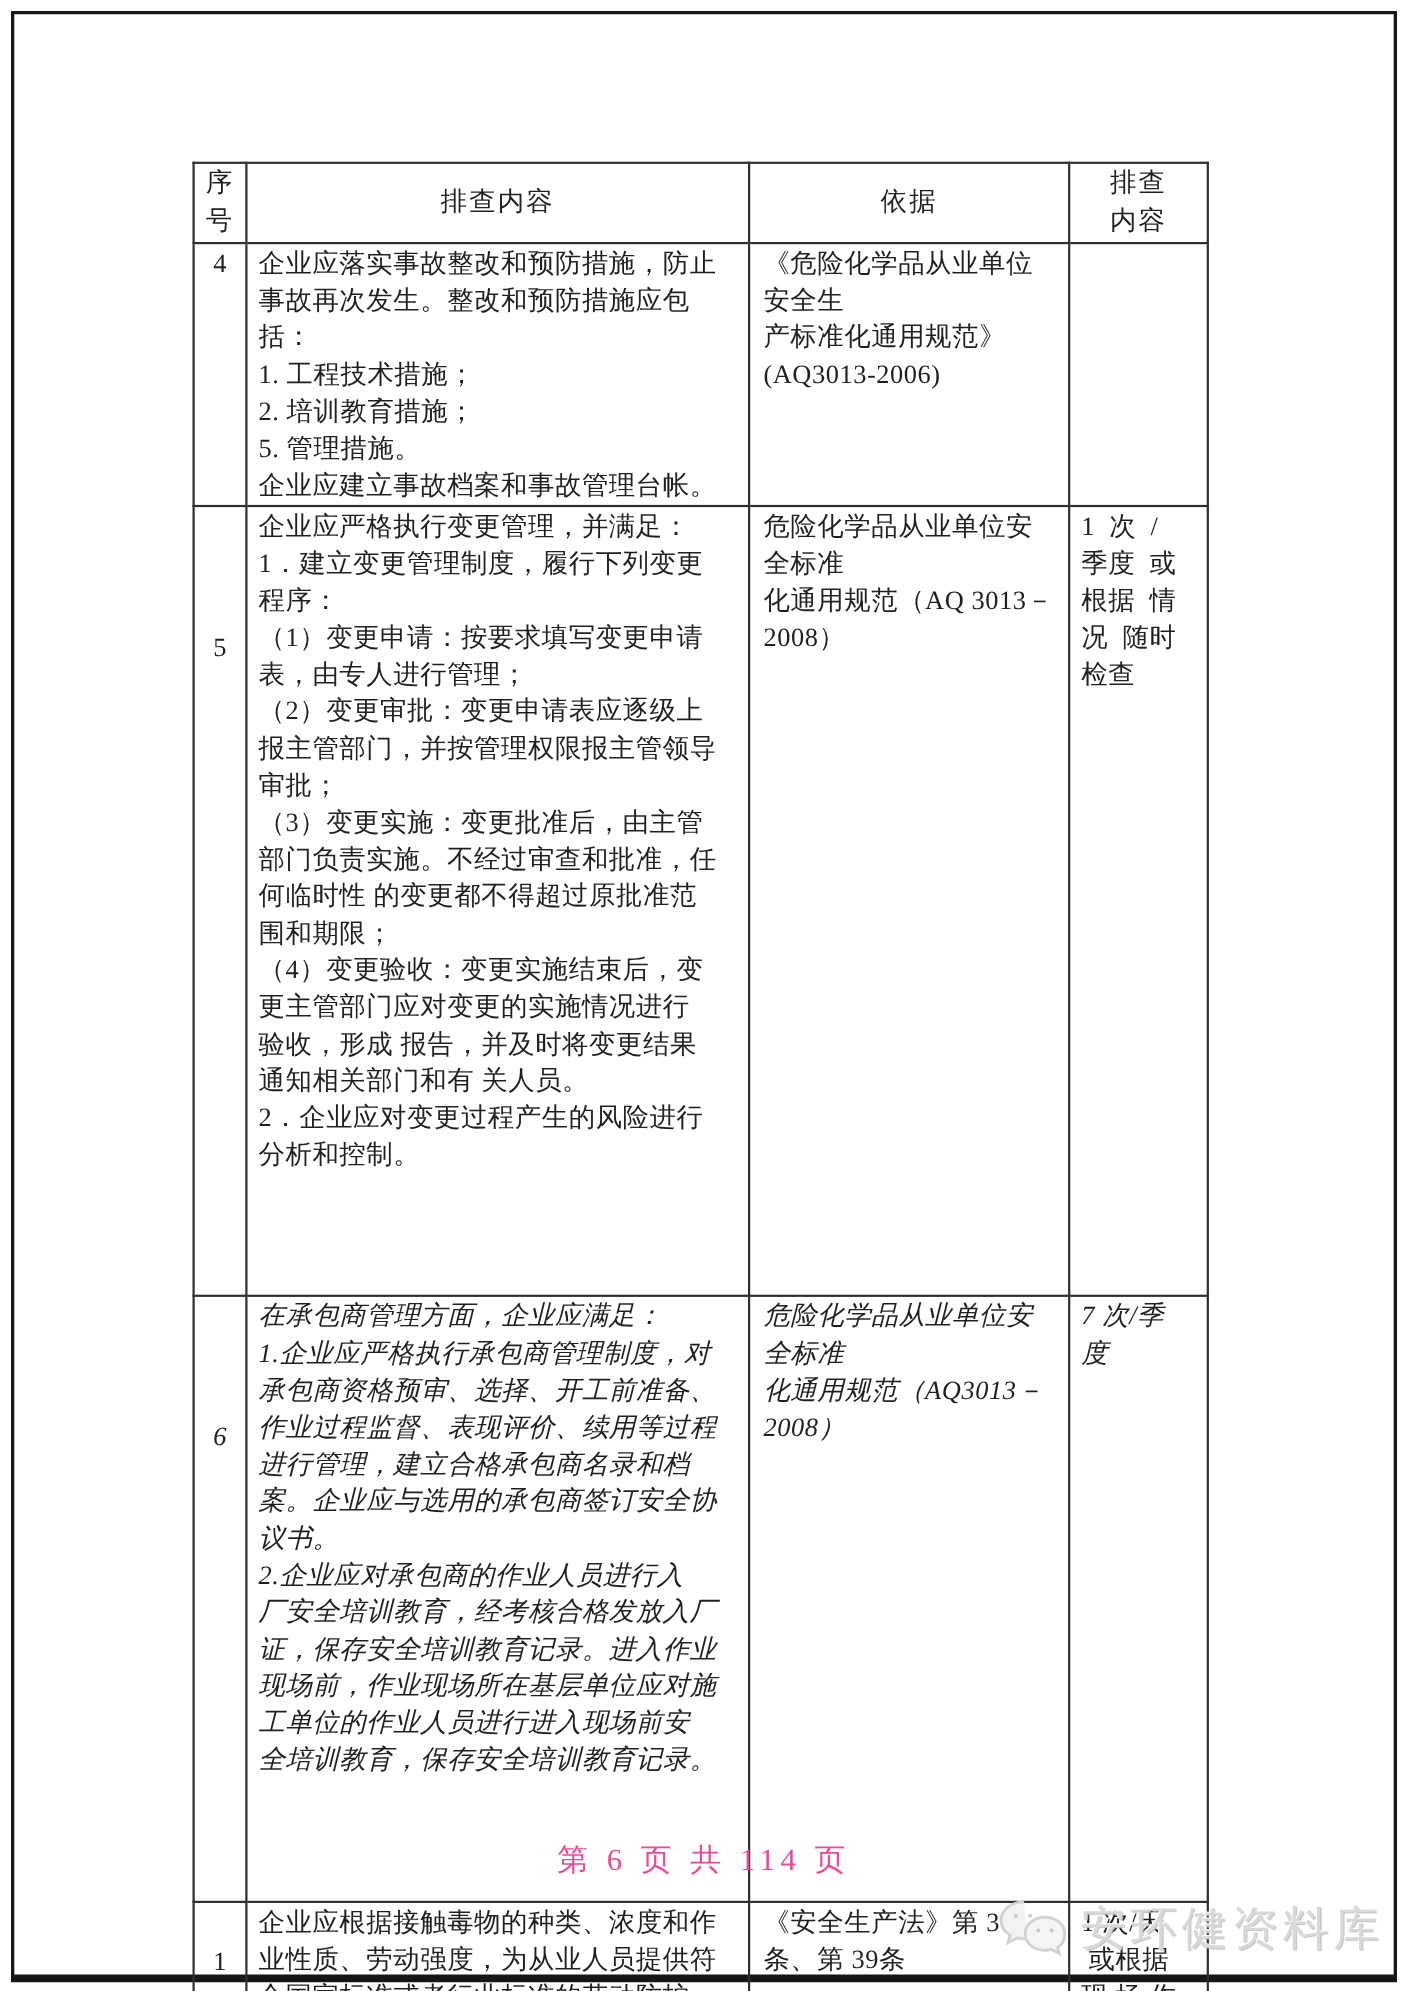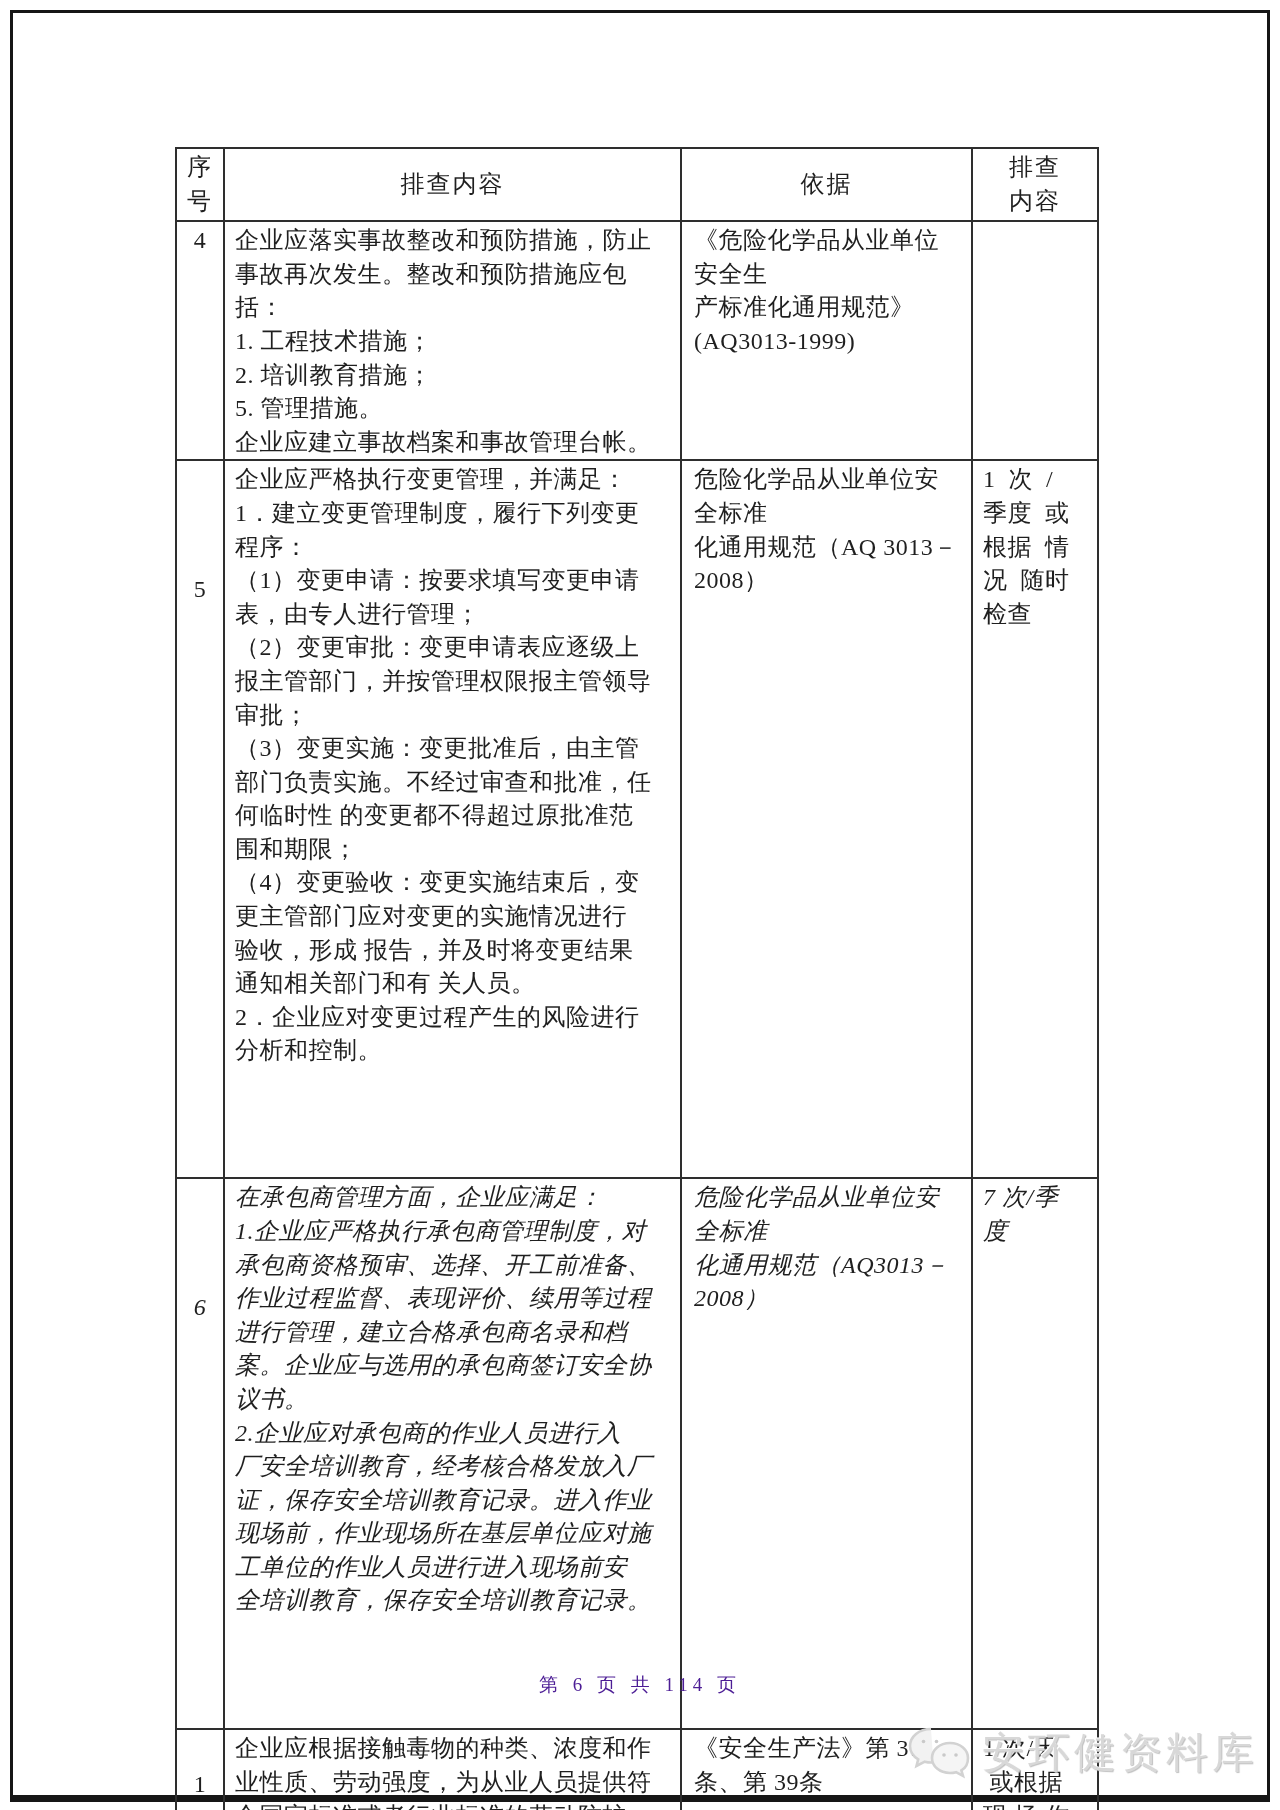--- a/index.html
+++ b/index.html
@@ -67,23 +67,23 @@
     line-height: 37px;
     padding: 0 0 0 6px;
     letter-spacing: 1px;
   }
   .footer {
     position: absolute;
     top: 1672px;
     left: 0;
     width: 100%;
     text-align: center;
-    font-size: 19px;
+    font-size: 28px;
     letter-spacing: 5px;
-    color: #4c1d95;
+    color: #ec4899;
   }
   .watermark {
     position: absolute;
     top: 1725px;
     right: 22px;
     display: flex;
     align-items: center;
     gap: 10px;
     color: #d8d8d8;
     font-size: 42px;
@@ -119,21 +119,21 @@
       <td class="content-cell">企业应落实事故整改和预防措施，防止
 事故再次发生。整改和预防措施应包
 括：
 1. 工程技术措施；
 2. 培训教育措施；
 5. 管理措施。
 企业应建立事故档案和事故管理台帐。</td>
       <td class="basis-cell">《危险化学品从业单位
 安全生
 产标准化通用规范》
-(AQ3013-1999)</td>
+(AQ3013-2006)</td>
       <td class="freq-cell"></td>
     </tr>
     <tr class="row-5">
       <td class="num-cell">5</td>
       <td class="content-cell">企业应严格执行变更管理，并满足：
 1．建立变更管理制度，履行下列变更
 程序：
 （1）变更申请：按要求填写变更申请
 表，由专人进行管理；
 （2）变更审批：变更申请表应逐级上

